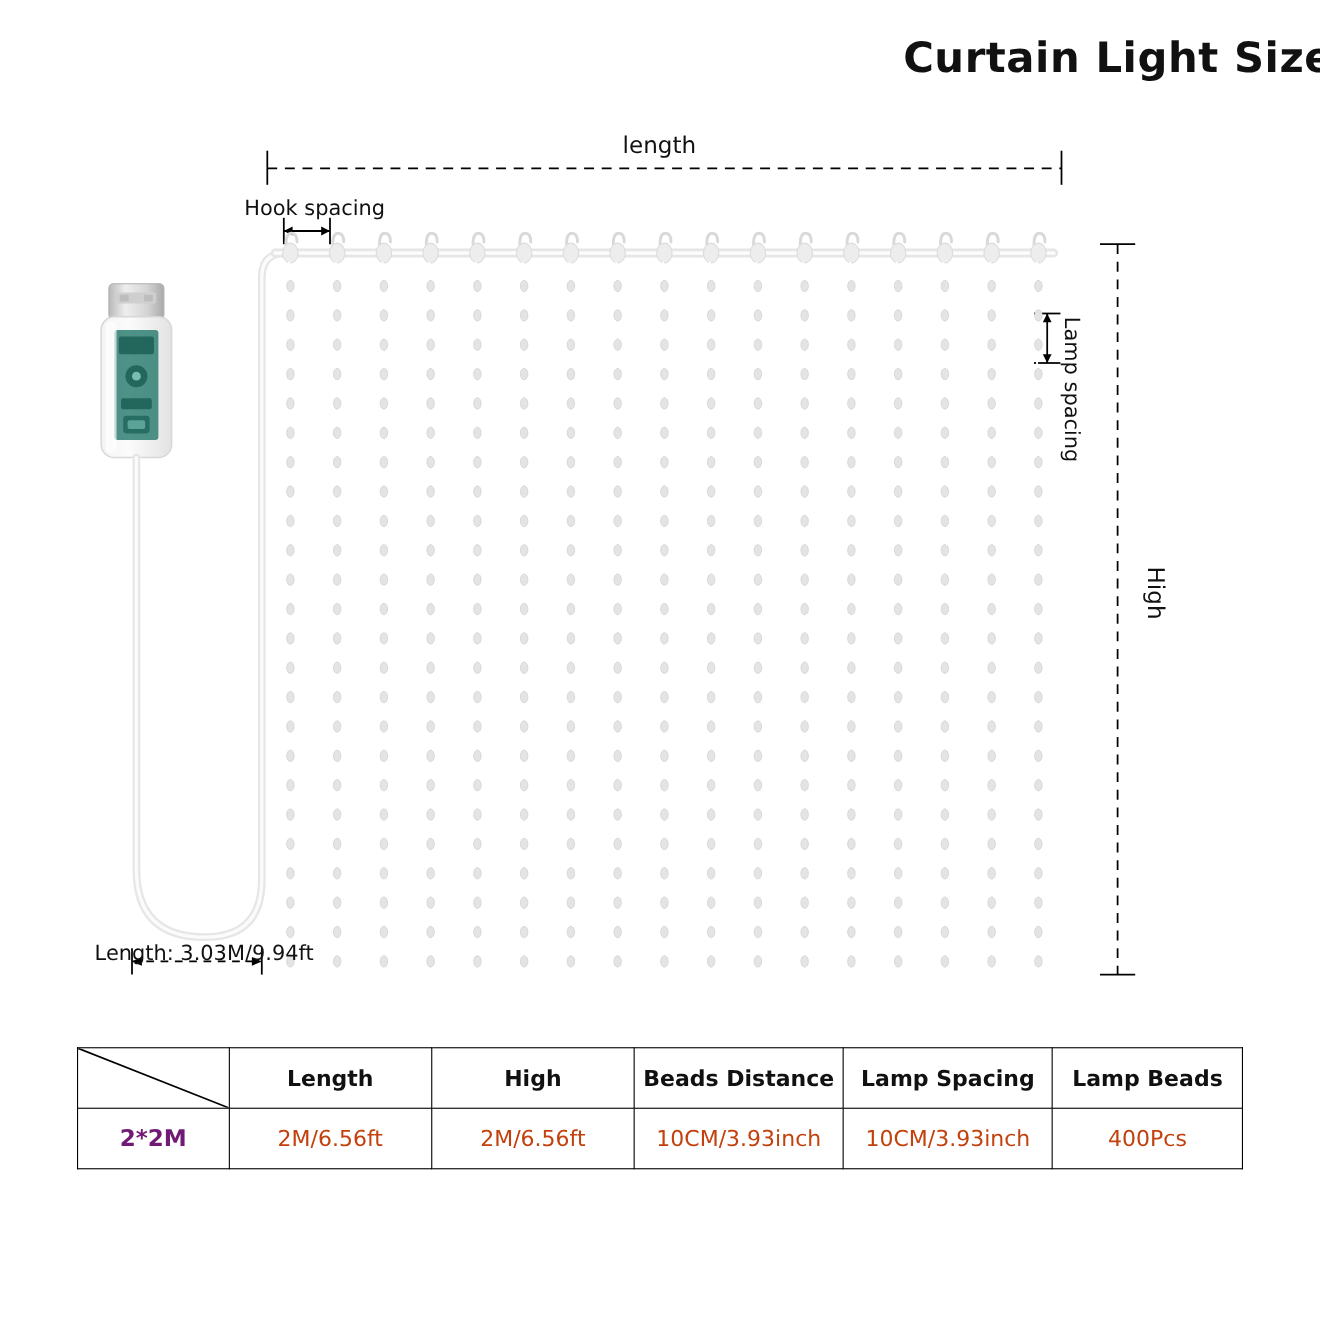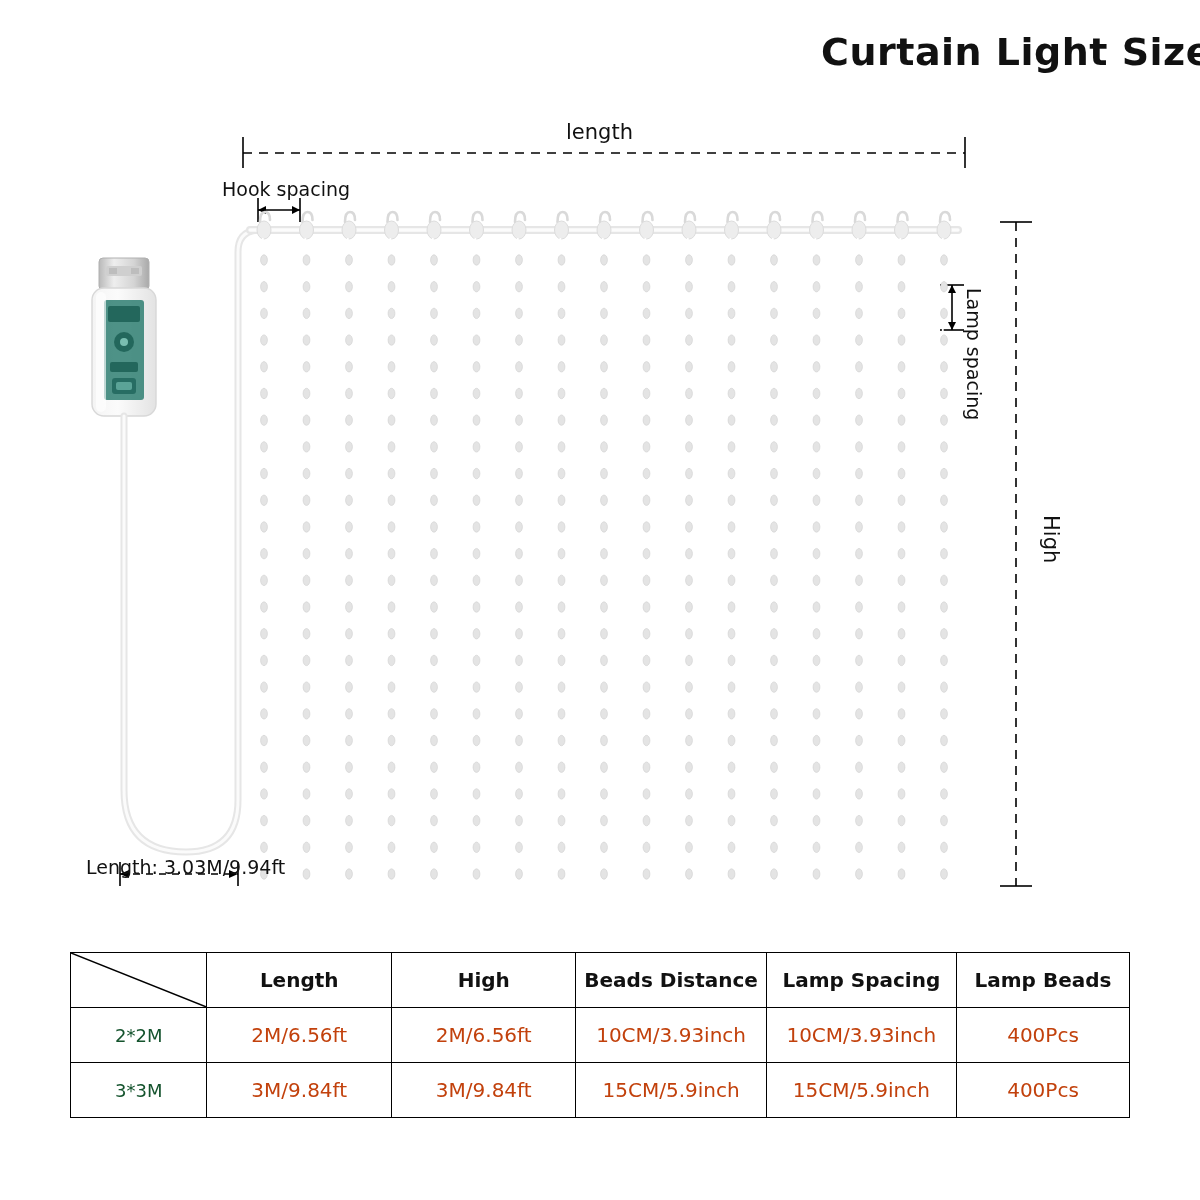--- a/index.html
+++ b/index.html
@@ -78,23 +78,23 @@
   }
   #spec-table thead th.corner {
     position: relative;
     padding: 0;
   }
   #spec-table thead th.corner .slash {
     position: absolute;
     left: 0; top: 0; width: 100%; height: 100%;
   }
   #spec-table tbody td.rowhead {
-    color: #14532d;
-    font-weight: normal;
-    font-size: 18px;
+    color: #701a75;
+    font-weight: bold;
+    font-size: 21px;
   }
 </style>
 </head>
 <body>
 
 <div id="page-title">Curtain Light Size</div>
 
 <div id="diagram">
 
   <svg width="1200" height="940" viewBox="0 0 1200 940">
@@ -687,22 +687,14 @@
   </thead>
   <tbody>
     <tr>
       <td class="rowhead">2*2M</td>
       <td>2M/6.56ft</td>
       <td>2M/6.56ft</td>
       <td>10CM/3.93inch</td>
       <td>10CM/3.93inch</td>
       <td>400Pcs</td>
     </tr>
-    <tr>
-      <td class="rowhead">3*3M</td>
-      <td>3M/9.84ft</td>
-      <td>3M/9.84ft</td>
-      <td>15CM/5.9inch</td>
-      <td>15CM/5.9inch</td>
-      <td>400Pcs</td>
-    </tr>
   </tbody>
 </table>
 
 </body></html>

